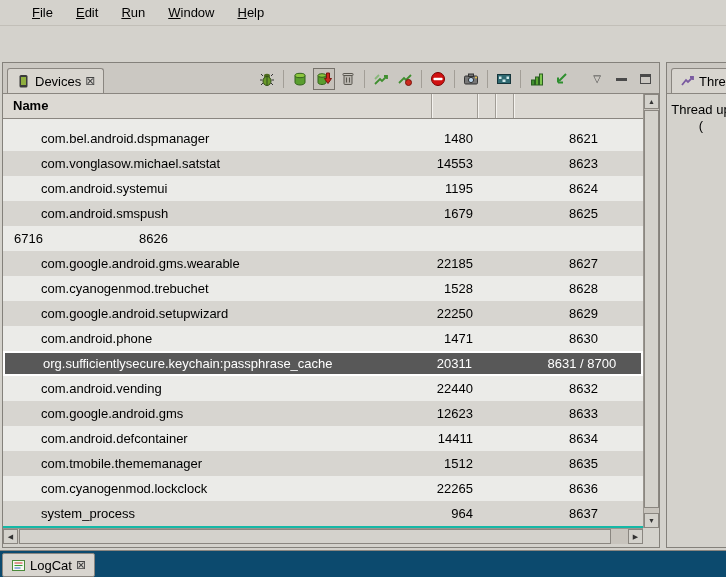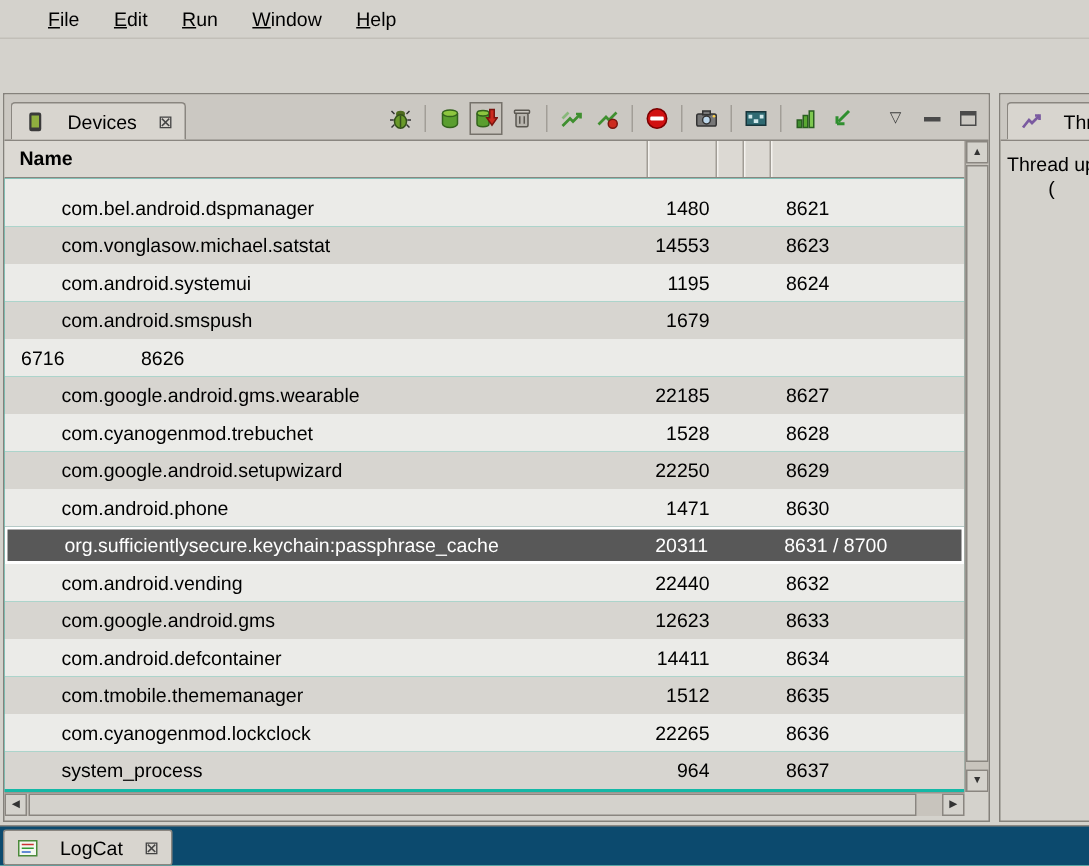--- a/index.html
+++ b/index.html
@@ -22,21 +22,21 @@
     display: inline-block; padding: 4px 10px; margin-right: 3px;
     cursor: default; white-space: nowrap;
   }
   .menu-item::first-letter { text-decoration: underline; }
 
   
   .coolbar { position: absolute; top: 26px; left: 0; width: 726px; height: 34px; background: #d4d2cc; }
 
   
   .tab {
-    height: 25px; display: flex; align-items: center; gap: 14px;
+    height: 25px; display: flex; align-items: center; gap: 4px;
     padding: 0 8px; background: #d8d5cf;
     border: 1px solid #8a8680; border-bottom: none;
     border-radius: 3px 3px 0 0; white-space: nowrap; text-align: center;
   }
   .tabicon { display: inline-flex; width: 15px; height: 15px; }
   .tabclose { font-size: 12px; color: #444; line-height: 1; }
 
   
   .devices-panel {
     position: absolute; left: 2px; top: 62px; width: 658px; height: 486px;
@@ -86,21 +86,21 @@
   .tbody::before { content: ""; display: block; height: 7px; background: #ebebe8; }
   .trow { display: flex; align-items: center; height: 25px; }
   .trow.even { background: #ebebe8; }
   .trow.odd  { background: #d7d5d0; }
   .trow.selected { background: #585858; color: #fff; border: 2px solid #ffffff; }
   .cell { overflow: hidden; white-space: nowrap; }
   .cell.name { width: 430px; padding-left: 38px; }
   .cell.pid  { width: 47px; text-align: right; padding-right: 7px; }
   .cell.c3   { width: 17px; }
   .cell.c4   { width: 17px; }
-  .cell.port { width: 129px; padding-left: 10px; }
+  .cell.port { width: 129px; padding-left: 10px; text-align: center; }
 
   
   .vscroll {
     position: absolute; top: 31px; right: 0; width: 16px; height: 434px;
     background: #c8c4bd; border-left: 1px solid #9a968f;
   }
   .hscroll {
     position: absolute; top: 465px; left: 0; width: 640px; height: 16px;
     background: #c8c4bd; border-top: 1px solid #9a968f;
   }
@@ -297,20 +297,21 @@
     <div class="cell c3"></div>
     <div class="cell c4"></div>
     <div class="cell port">8624</div>
   </div>
 
   <div class="trow odd">
     <div class="cell name">com.android.smspush</div>
     <div class="cell pid">1679</div>
     <div class="cell c3"></div>
     <div class="cell c4"></div>
+    <div class="cell port">8625</div>
   </div>
 
   <div class="trow even">
     <div class="cell pid">6716</div>
     <div class="cell c3"></div>
     <div class="cell c4"></div>
     <div class="cell port">8626</div>
   </div>
 
   <div class="trow odd">

